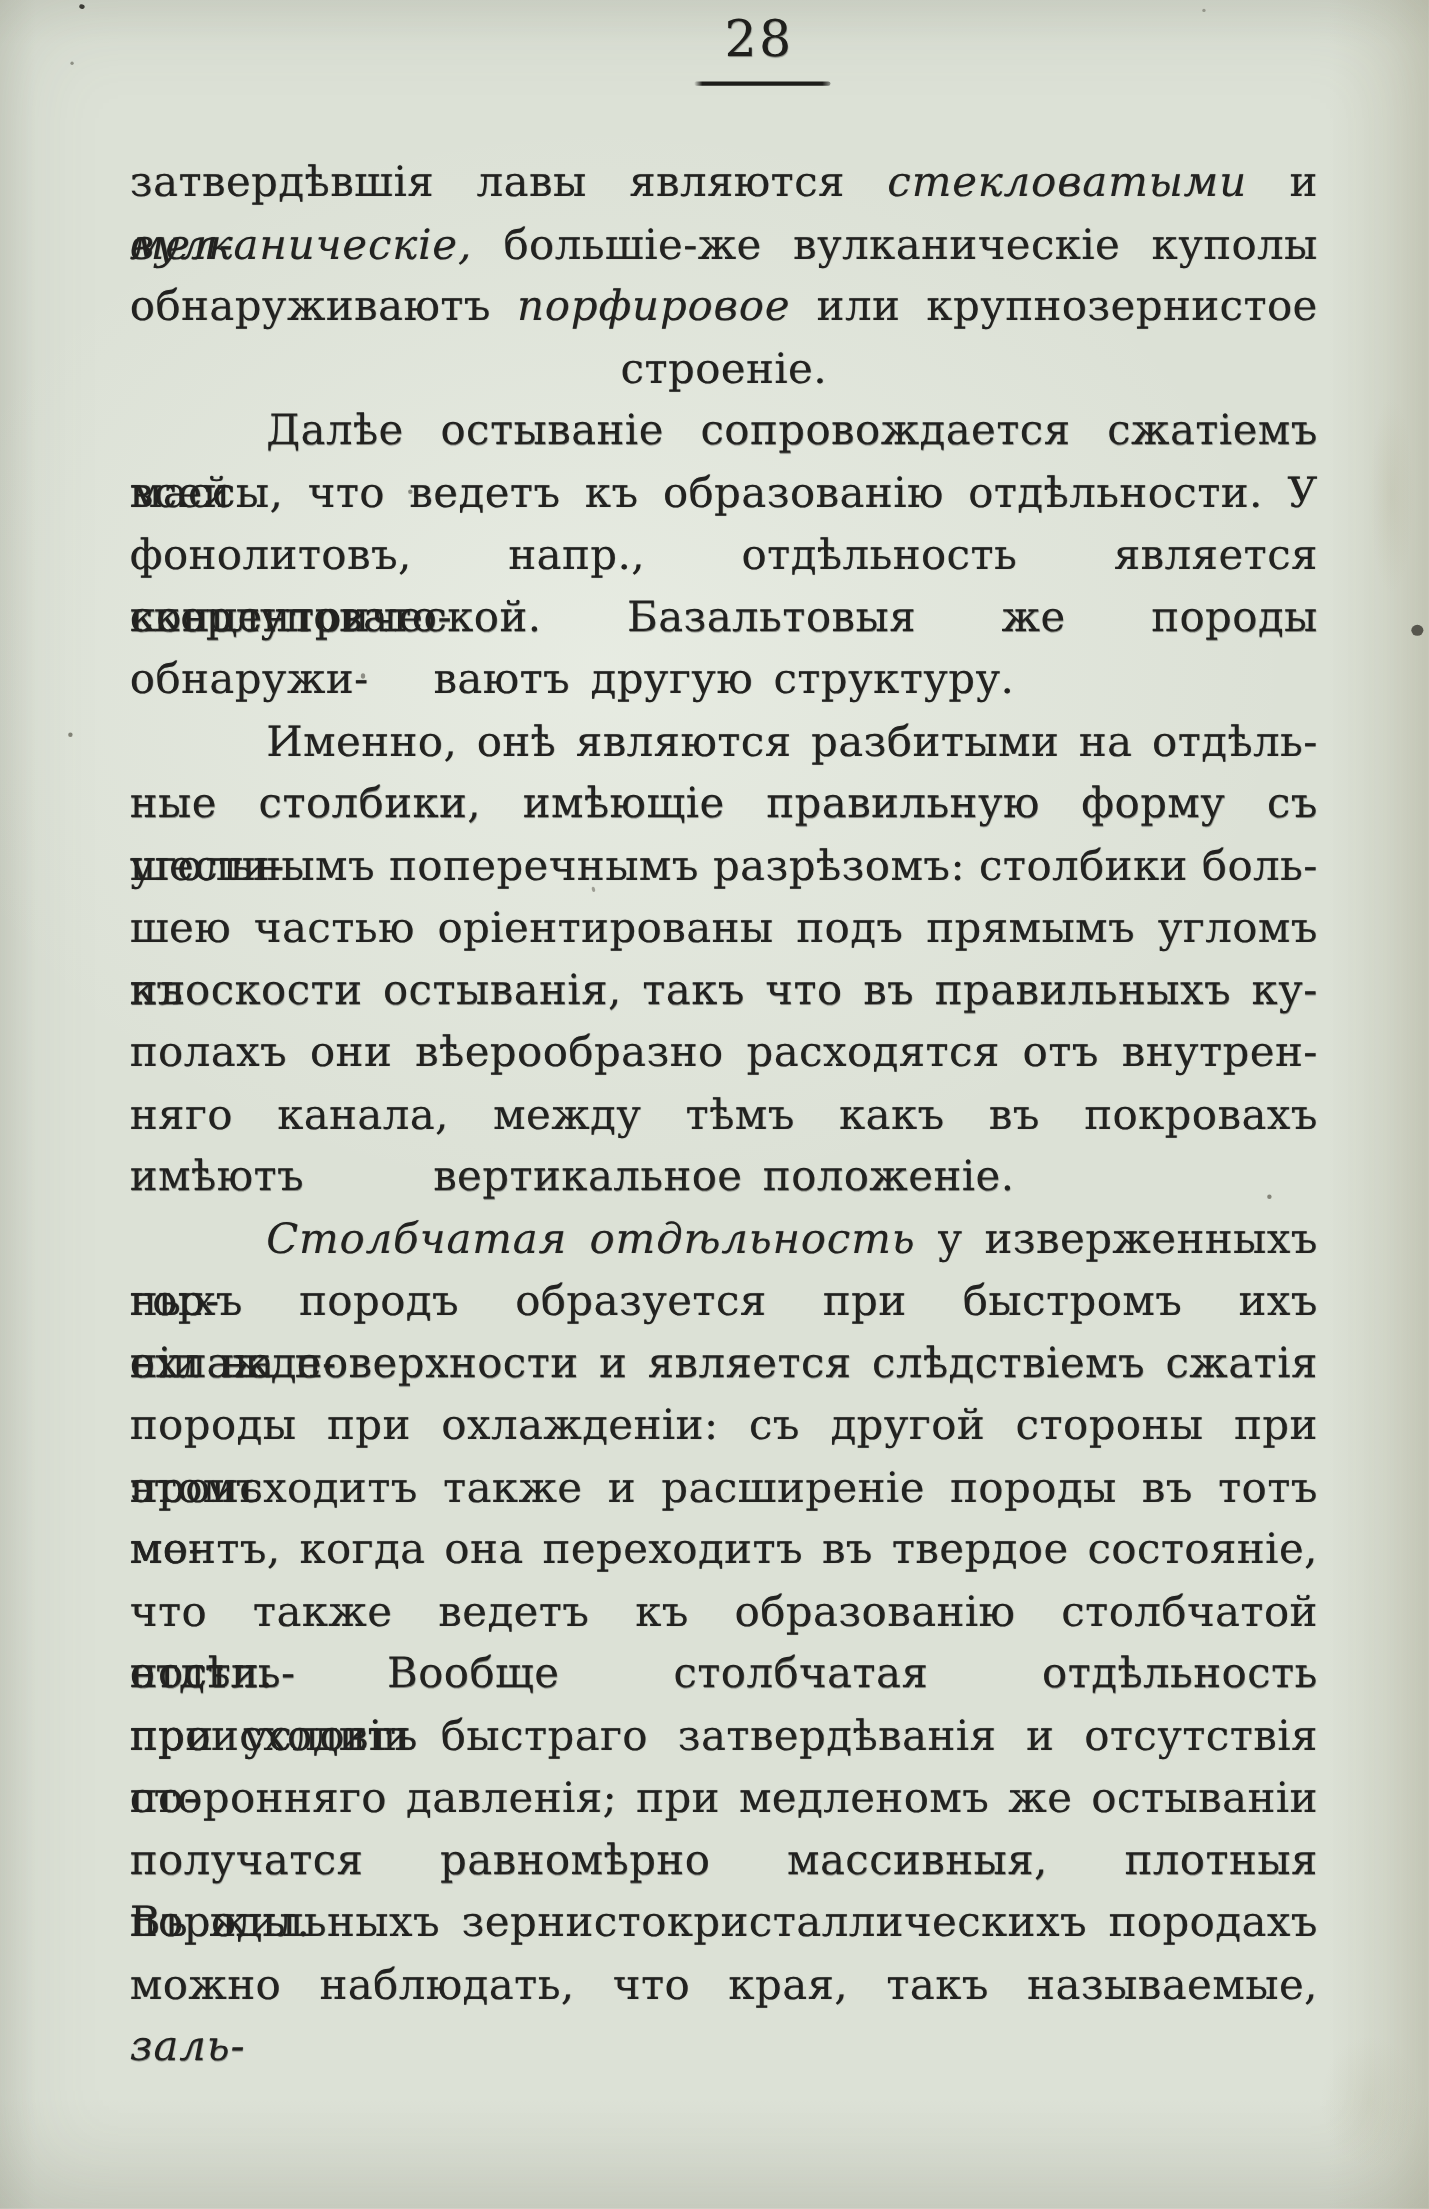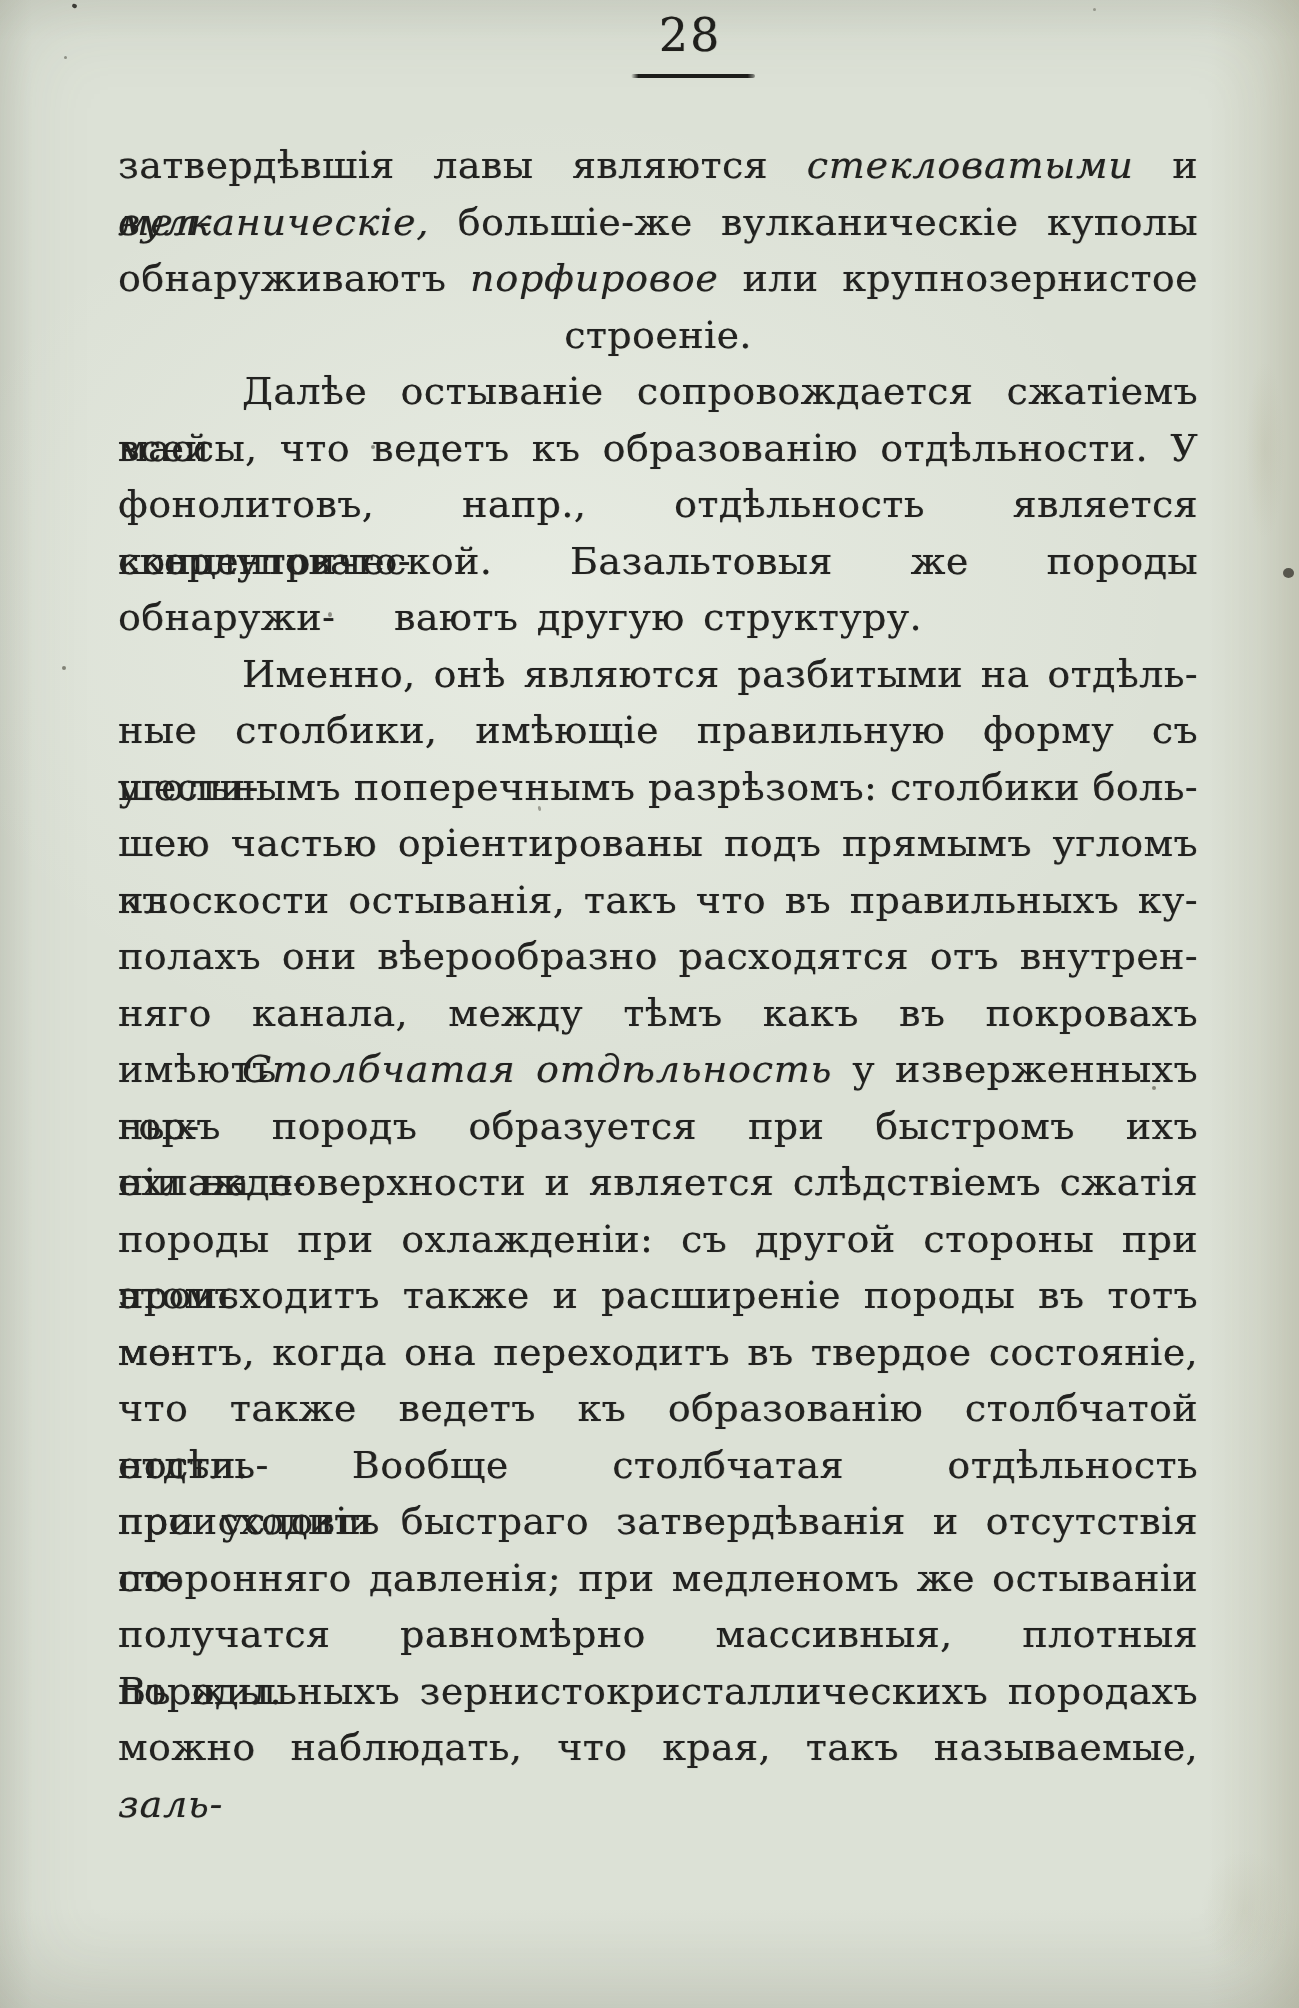--- a/index.html
+++ b/index.html
@@ -116,20 +116,21 @@
       <div class="line justify"><span>фонолитовъ, напр., отдѣльность является скорлуповато-</span></div>
       <div class="line justify"><span>концентрической. Базальтовыя же породы обнаружи-</span></div>
       <div class="line"><span>ваютъ другую структуру.</span></div>
       <div class="line justify indent"><span>Именно, онѣ являются разбитыми на отдѣль-</span></div>
       <div class="line justify"><span>ные столбики, имѣющіе правильную форму съ шести-</span></div>
       <div class="line justify"><span>угольнымъ поперечнымъ разрѣзомъ: столбики боль-</span></div>
       <div class="line justify"><span>шею частью оріентированы подъ прямымъ угломъ къ</span></div>
       <div class="line justify"><span>плоскости остыванія, такъ что въ правильныхъ ку-</span></div>
       <div class="line justify"><span>полахъ они вѣерообразно расходятся отъ внутрен-</span></div>
       <div class="line justify"><span>няго канала, между тѣмъ какъ въ покровахъ имѣютъ</span></div>
+      <div class="line"><span>вертикальное положеніе.</span></div>
       <div class="line justify indent"><span class="em">Столбчатая отдѣльность</span><span> у изверженныхъ гор-</span></div>
       <div class="line justify"><span>ныхъ породъ образуется при быстромъ ихъ охлажде-</span></div>
       <div class="line justify"><span>ніи на поверхности и является слѣдствіемъ сжатія</span></div>
       <div class="line justify"><span>породы при охлажденіи: съ другой стороны при этомъ</span></div>
       <div class="line justify"><span>происходитъ также и расширеніе породы въ тотъ мо-</span></div>
       <div class="line justify"><span>ментъ, когда она переходитъ въ твердое состояніе,</span></div>
       <div class="line justify"><span>что также ведетъ къ образованію столбчатой отдѣль-</span></div>
       <div class="line justify"><span>ности. Вообще столбчатая отдѣльность происходитъ</span></div>
       <div class="line justify"><span>при условіи быстраго затвердѣванія и отсутствія по-</span></div>
       <div class="line justify"><span>сторонняго давленія; при медленомъ же остываніи</span></div>

